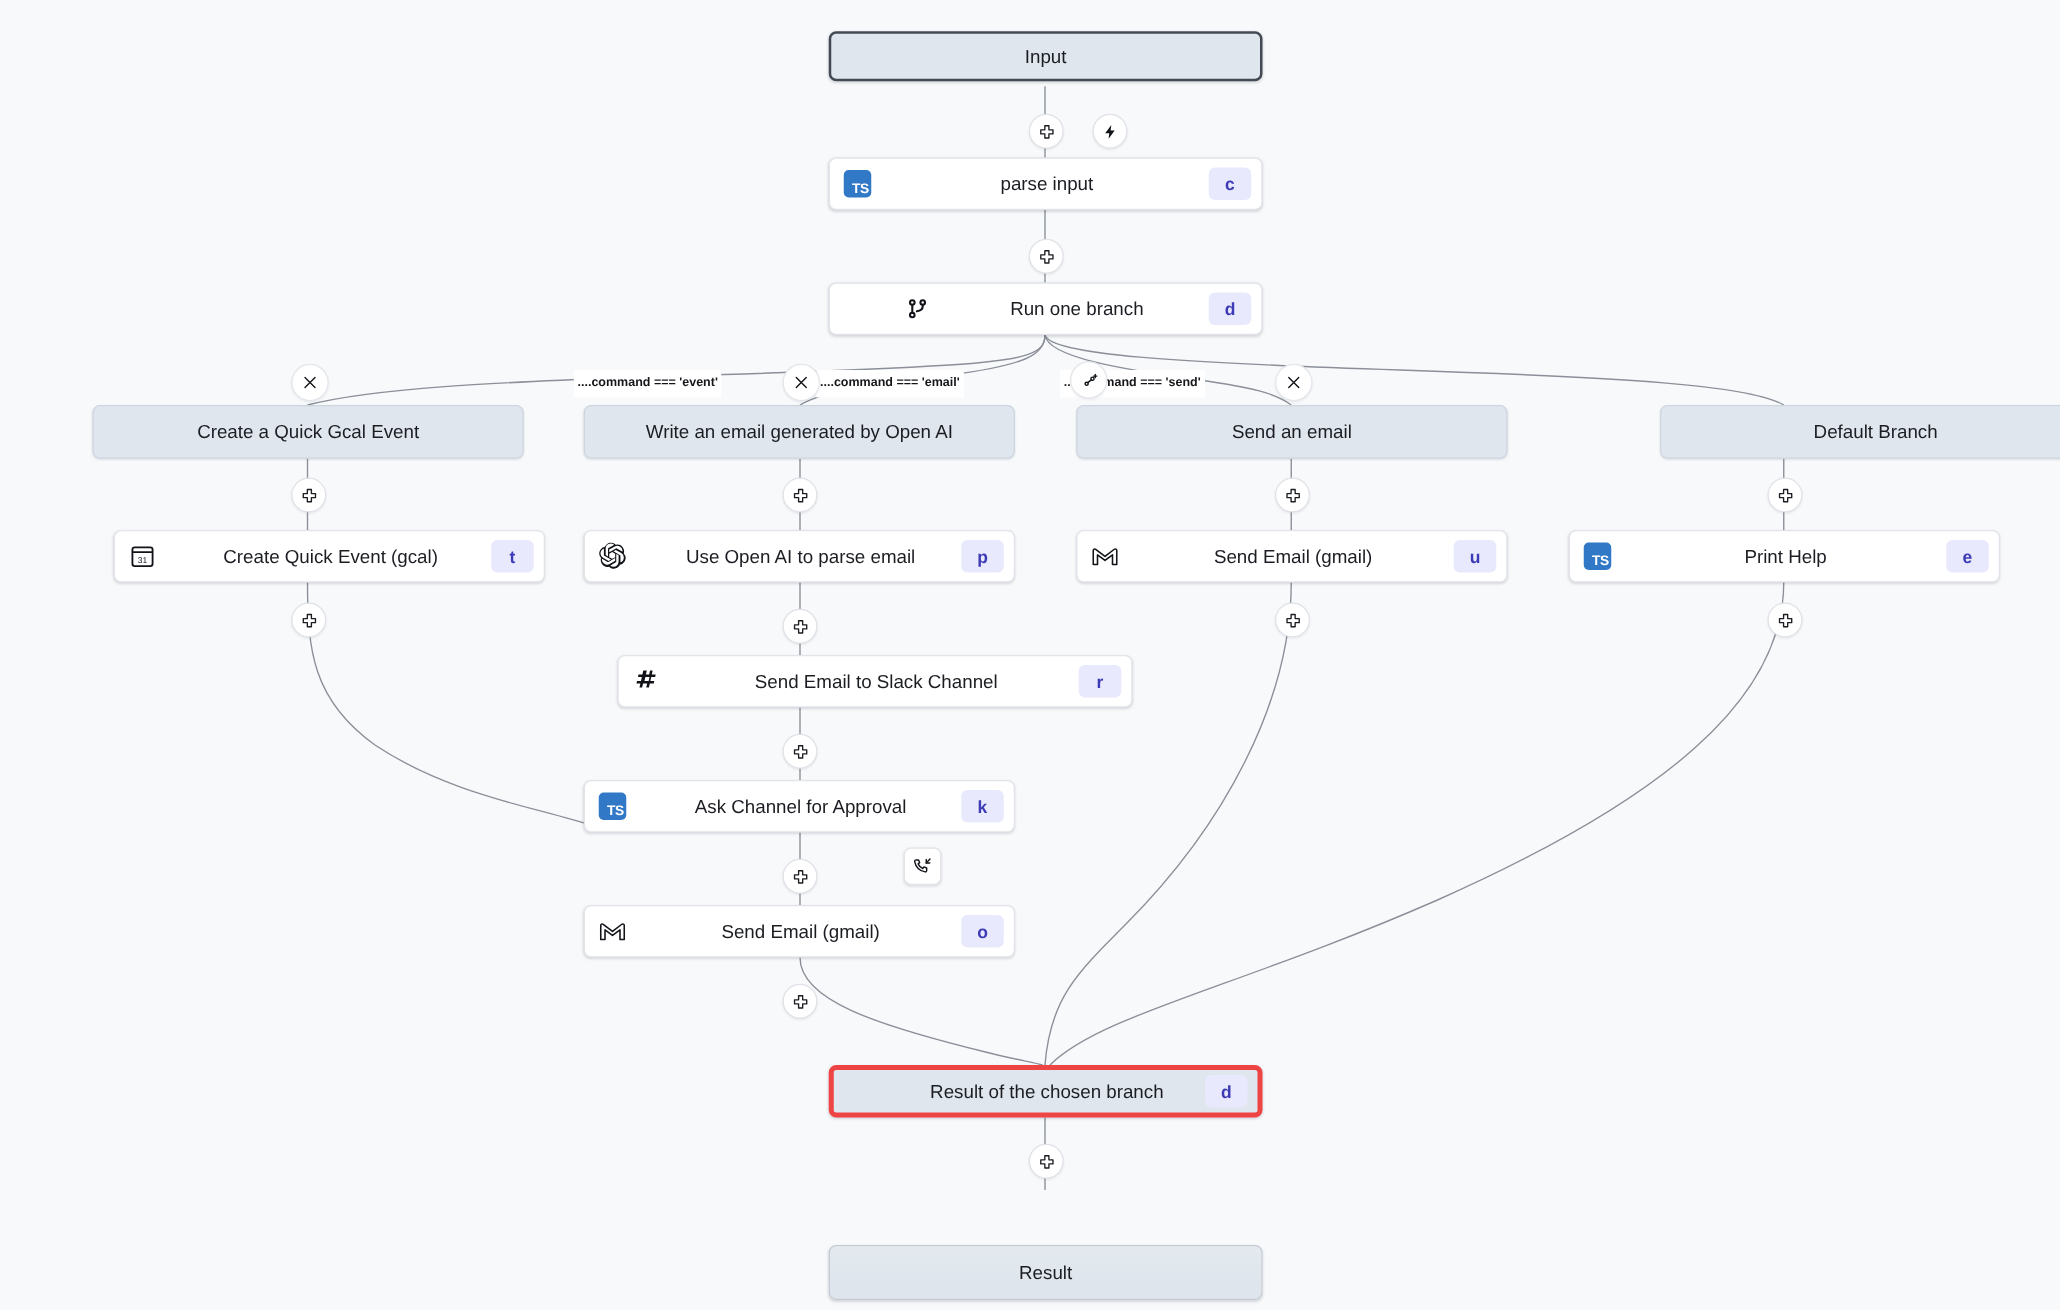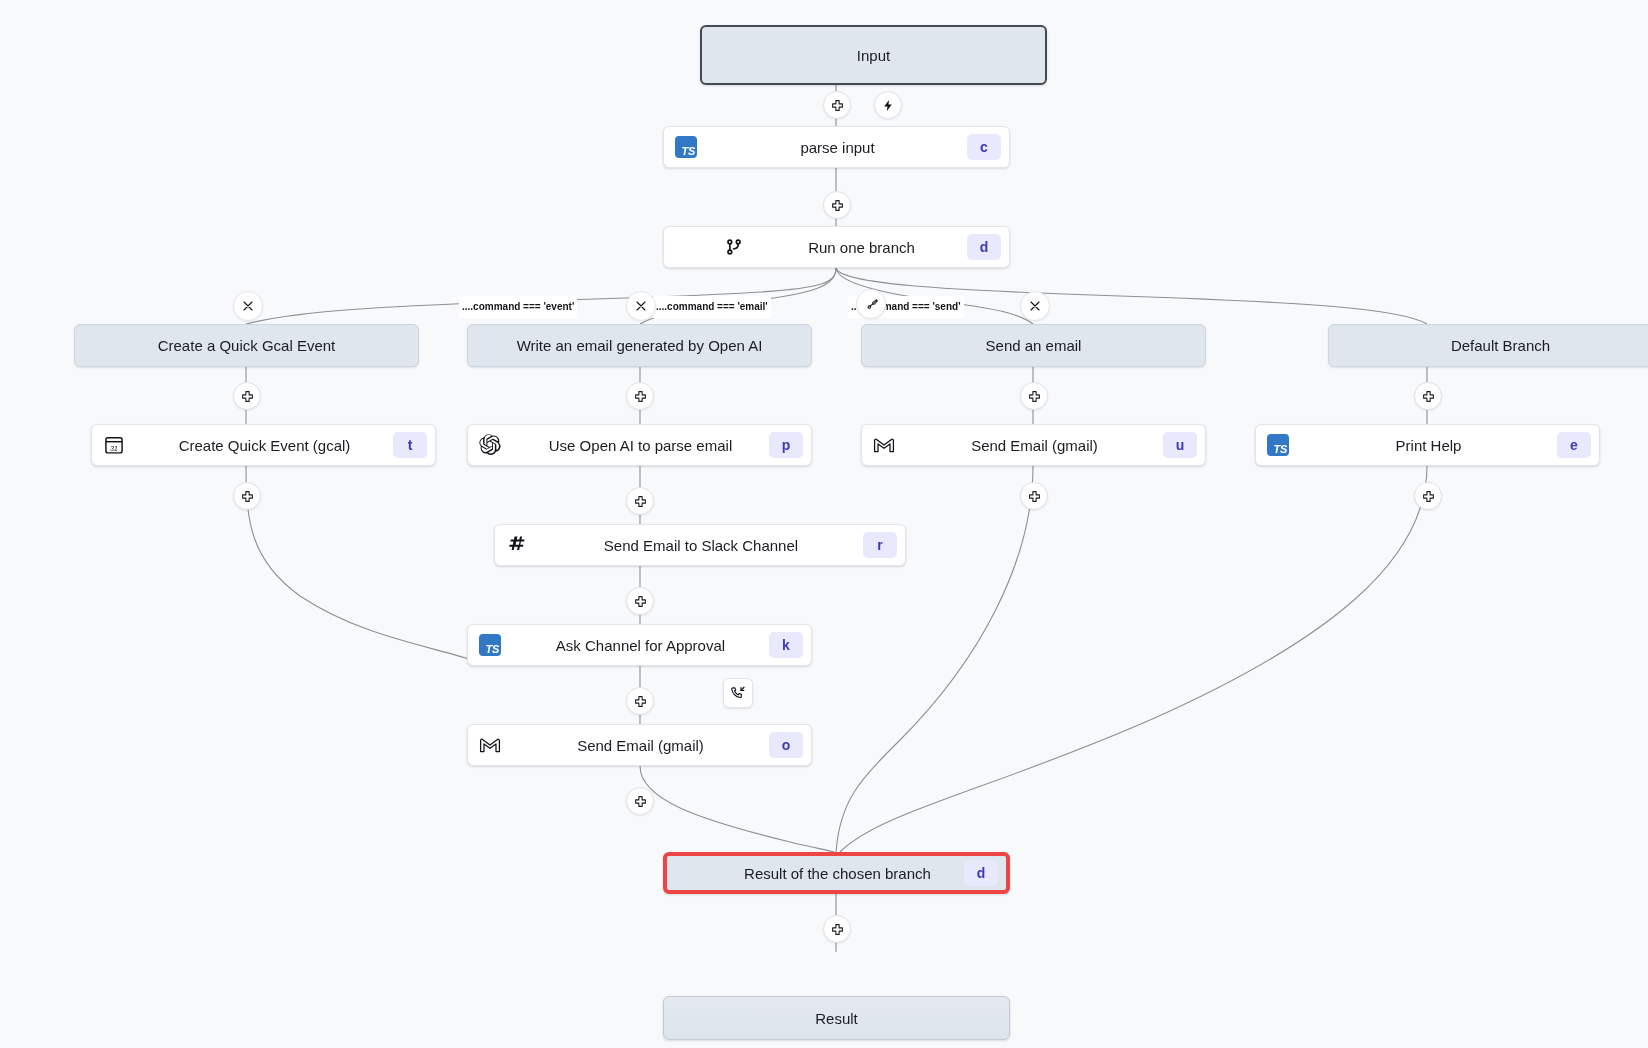--- a/index.html
+++ b/index.html
@@ -72,21 +72,20 @@
     border: 4px solid #ef4444;
   }
 
   
   .node .icon-slot {
     width: 44px;
     min-width: 44px;
     display: flex;
     align-items: center;
     justify-content: center;
-    font-style: italic;
   }
   .node .badge {
     width: 34px;
     min-width: 34px;
     height: 26px;
     margin-right: 8px;
     border-radius: 5px;
     background: #e8e9fd;
     color: #3d3bb5;
     font-size: 14px;
@@ -199,21 +198,21 @@
       <path d="M1033,466 C1033,560 980,660 900,740 C860,780 840,800 836,852"></path>
 
       <path d="M1427,466 C1427,560 1330,640 1150,720 C990,790 880,812 840,852"></path>
 
       <path d="M640,766 C640,800 700,820 790,842 C814,848 828,850 834,852"></path>
 
       <path d="M836,894 L836,952"></path>
     </g>
   </svg>
 
-  <div class="node terminal strong" style="left:663px; top:25px; width:347px; height:60px;margin-left:37px;">
+  <div class="node terminal strong" style="left:663px; top:25px; width:347px; height:40px;">
     <div class="label">Input</div>
   </div>
 
   <div class="handle" style="left:823px; top:91px;">
     <svg width="13" height="13" viewBox="0 0 24 24">
       <path d="M9 3h6v6h6v6h-6v6H9v-6H3V9h6z" fill="none" stroke="#1b1d22" stroke-width="2" stroke-linejoin="round"></path>
     </svg>
   </div>
   <div class="handle lightning" style="left:874px; top:91px;">
     <svg width="13" height="13" viewBox="0 0 24 24">

